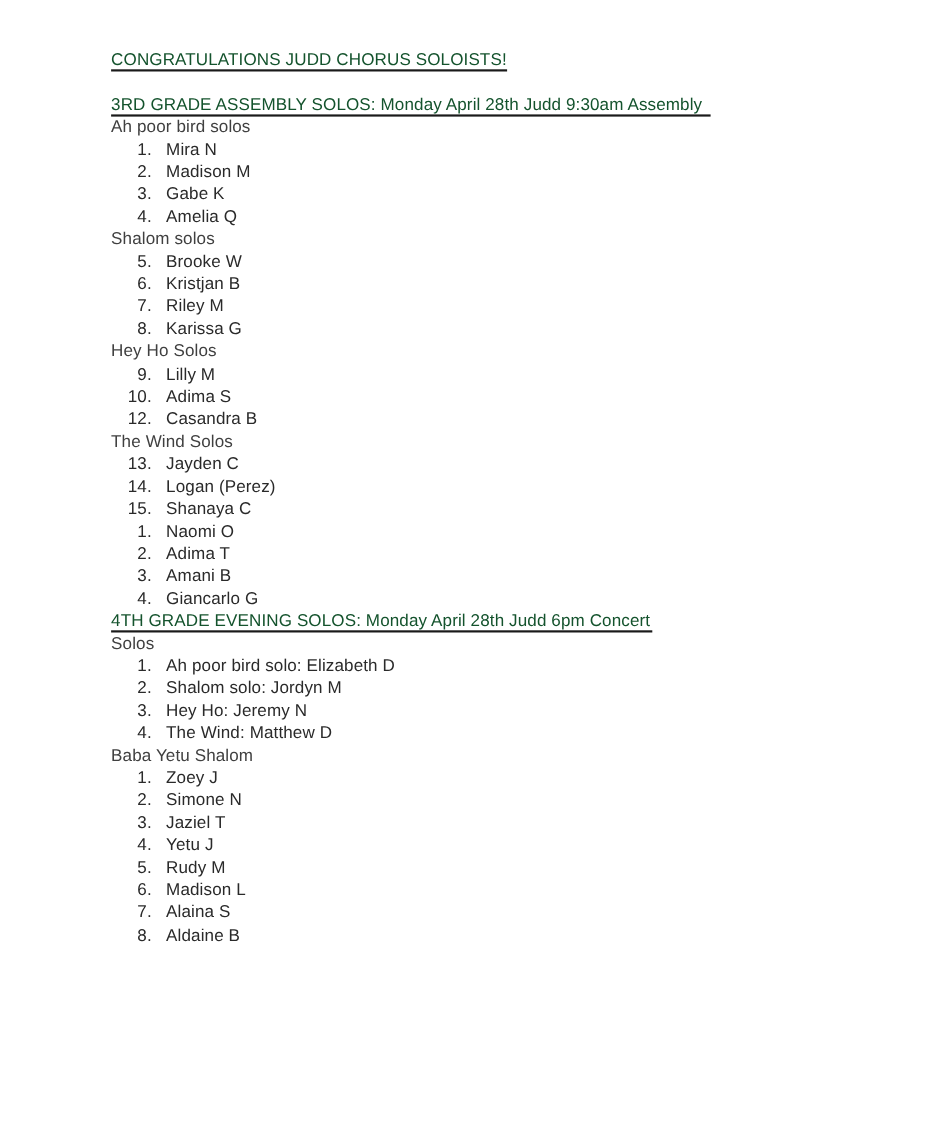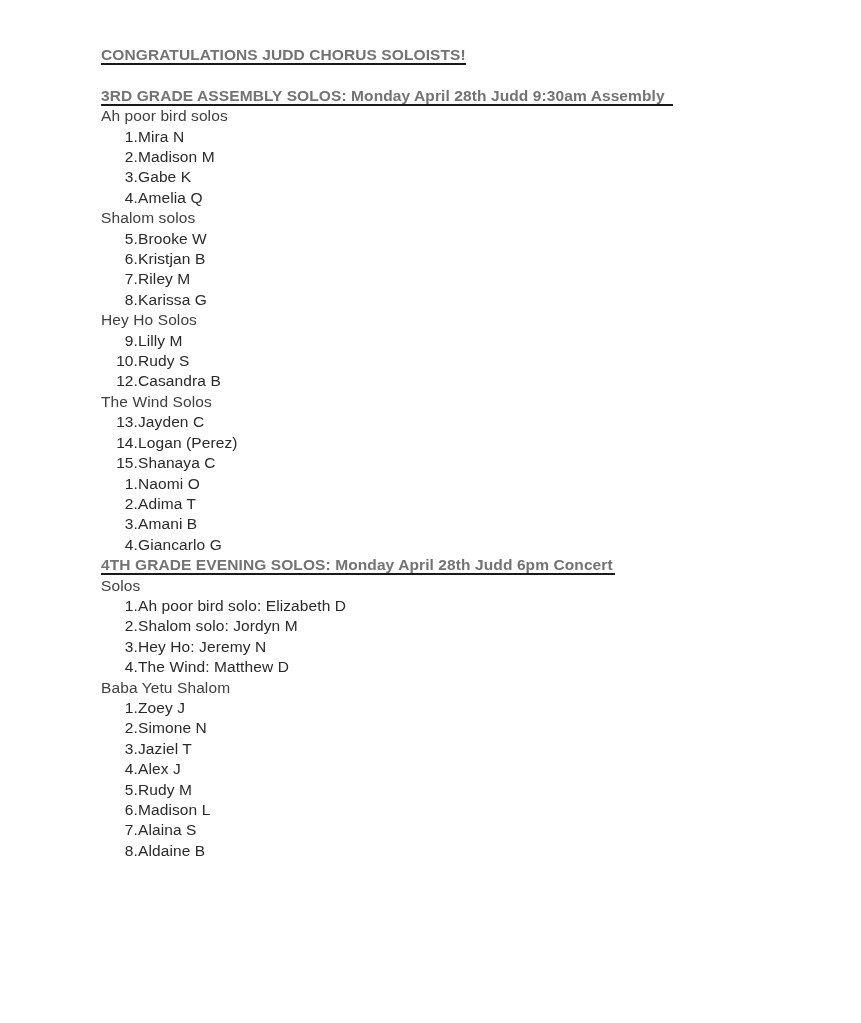--- a/index.html
+++ b/index.html
@@ -19,39 +19,40 @@
     padding: 45px 40px 0 101px;
     font-family: "Liberation Sans", sans-serif;
     font-size: 15.5px;
     line-height: 20.4px;
     color: #222222;
     letter-spacing: 0.1px;
   }
   .line { white-space: nowrap; }
   .blank-line { height: 20.4px; }
   .heading {
-    font-weight: 700;
-    color: #737373;
+    font-weight: 400;
+    color: #14532d;
     border-bottom: 2px solid #1a1a1a;
     padding-bottom: 0px;
   }
   .heading.trail-8 { padding-right: 8px; }
   .heading.trail-2 { padding-right: 2px; }
   .group-label { color: #404040; }
   .li {
     display: flex;
     align-items: baseline;
   }
   .li .num {
     flex: none;
     width: 37px;
     text-align: right;
     color: #2a2a2a;
   }
   .li .nm {
+    margin-left: 13px;
     color: #2a2a2a;
   }
 </style>
 </head>
 <body style="background: rgb(255, 255, 255);">
 
 <main class="doc" style="color: rgb(34, 34, 34);">
   <div class="line">
     <span class="heading">CONGRATULATIONS JUDD CHORUS SOLOISTS!</span>
   </div>
@@ -92,21 +93,21 @@
         <span class="num">8.</span>
         <span class="nm">Karissa G</span>
       </div>
       <div class="line group-label">Hey Ho Solos</div>
       <div class="line li">
         <span class="num">9.</span>
         <span class="nm">Lilly M</span>
       </div>
       <div class="line li">
         <span class="num">10.</span>
-        <span class="nm">Rudy S</span>
+        <span class="nm">Adima S</span>
       </div>
       <div class="line li">
         <span class="num">12.</span>
         <span class="nm">Casandra B</span>
       </div>
       <div class="line group-label">The Wind Solos</div>
       <div class="line li">
         <span class="num">13.</span>
         <span class="nm">Jayden C</span>
       </div>
@@ -160,21 +161,21 @@
       <div class="line li">
         <span class="num">2.</span>
         <span class="nm">Simone N</span>
       </div>
       <div class="line li">
         <span class="num">3.</span>
         <span class="nm">Jaziel T</span>
       </div>
       <div class="line li">
         <span class="num">4.</span>
-        <span class="nm">Alex J</span>
+        <span class="nm">Yetu J</span>
       </div>
       <div class="line li">
         <span class="num">5.</span>
         <span class="nm">Rudy M</span>
       </div>
       <div class="line li">
         <span class="num">6.</span>
         <span class="nm">Madison L</span>
       </div>
       <div class="line li">

